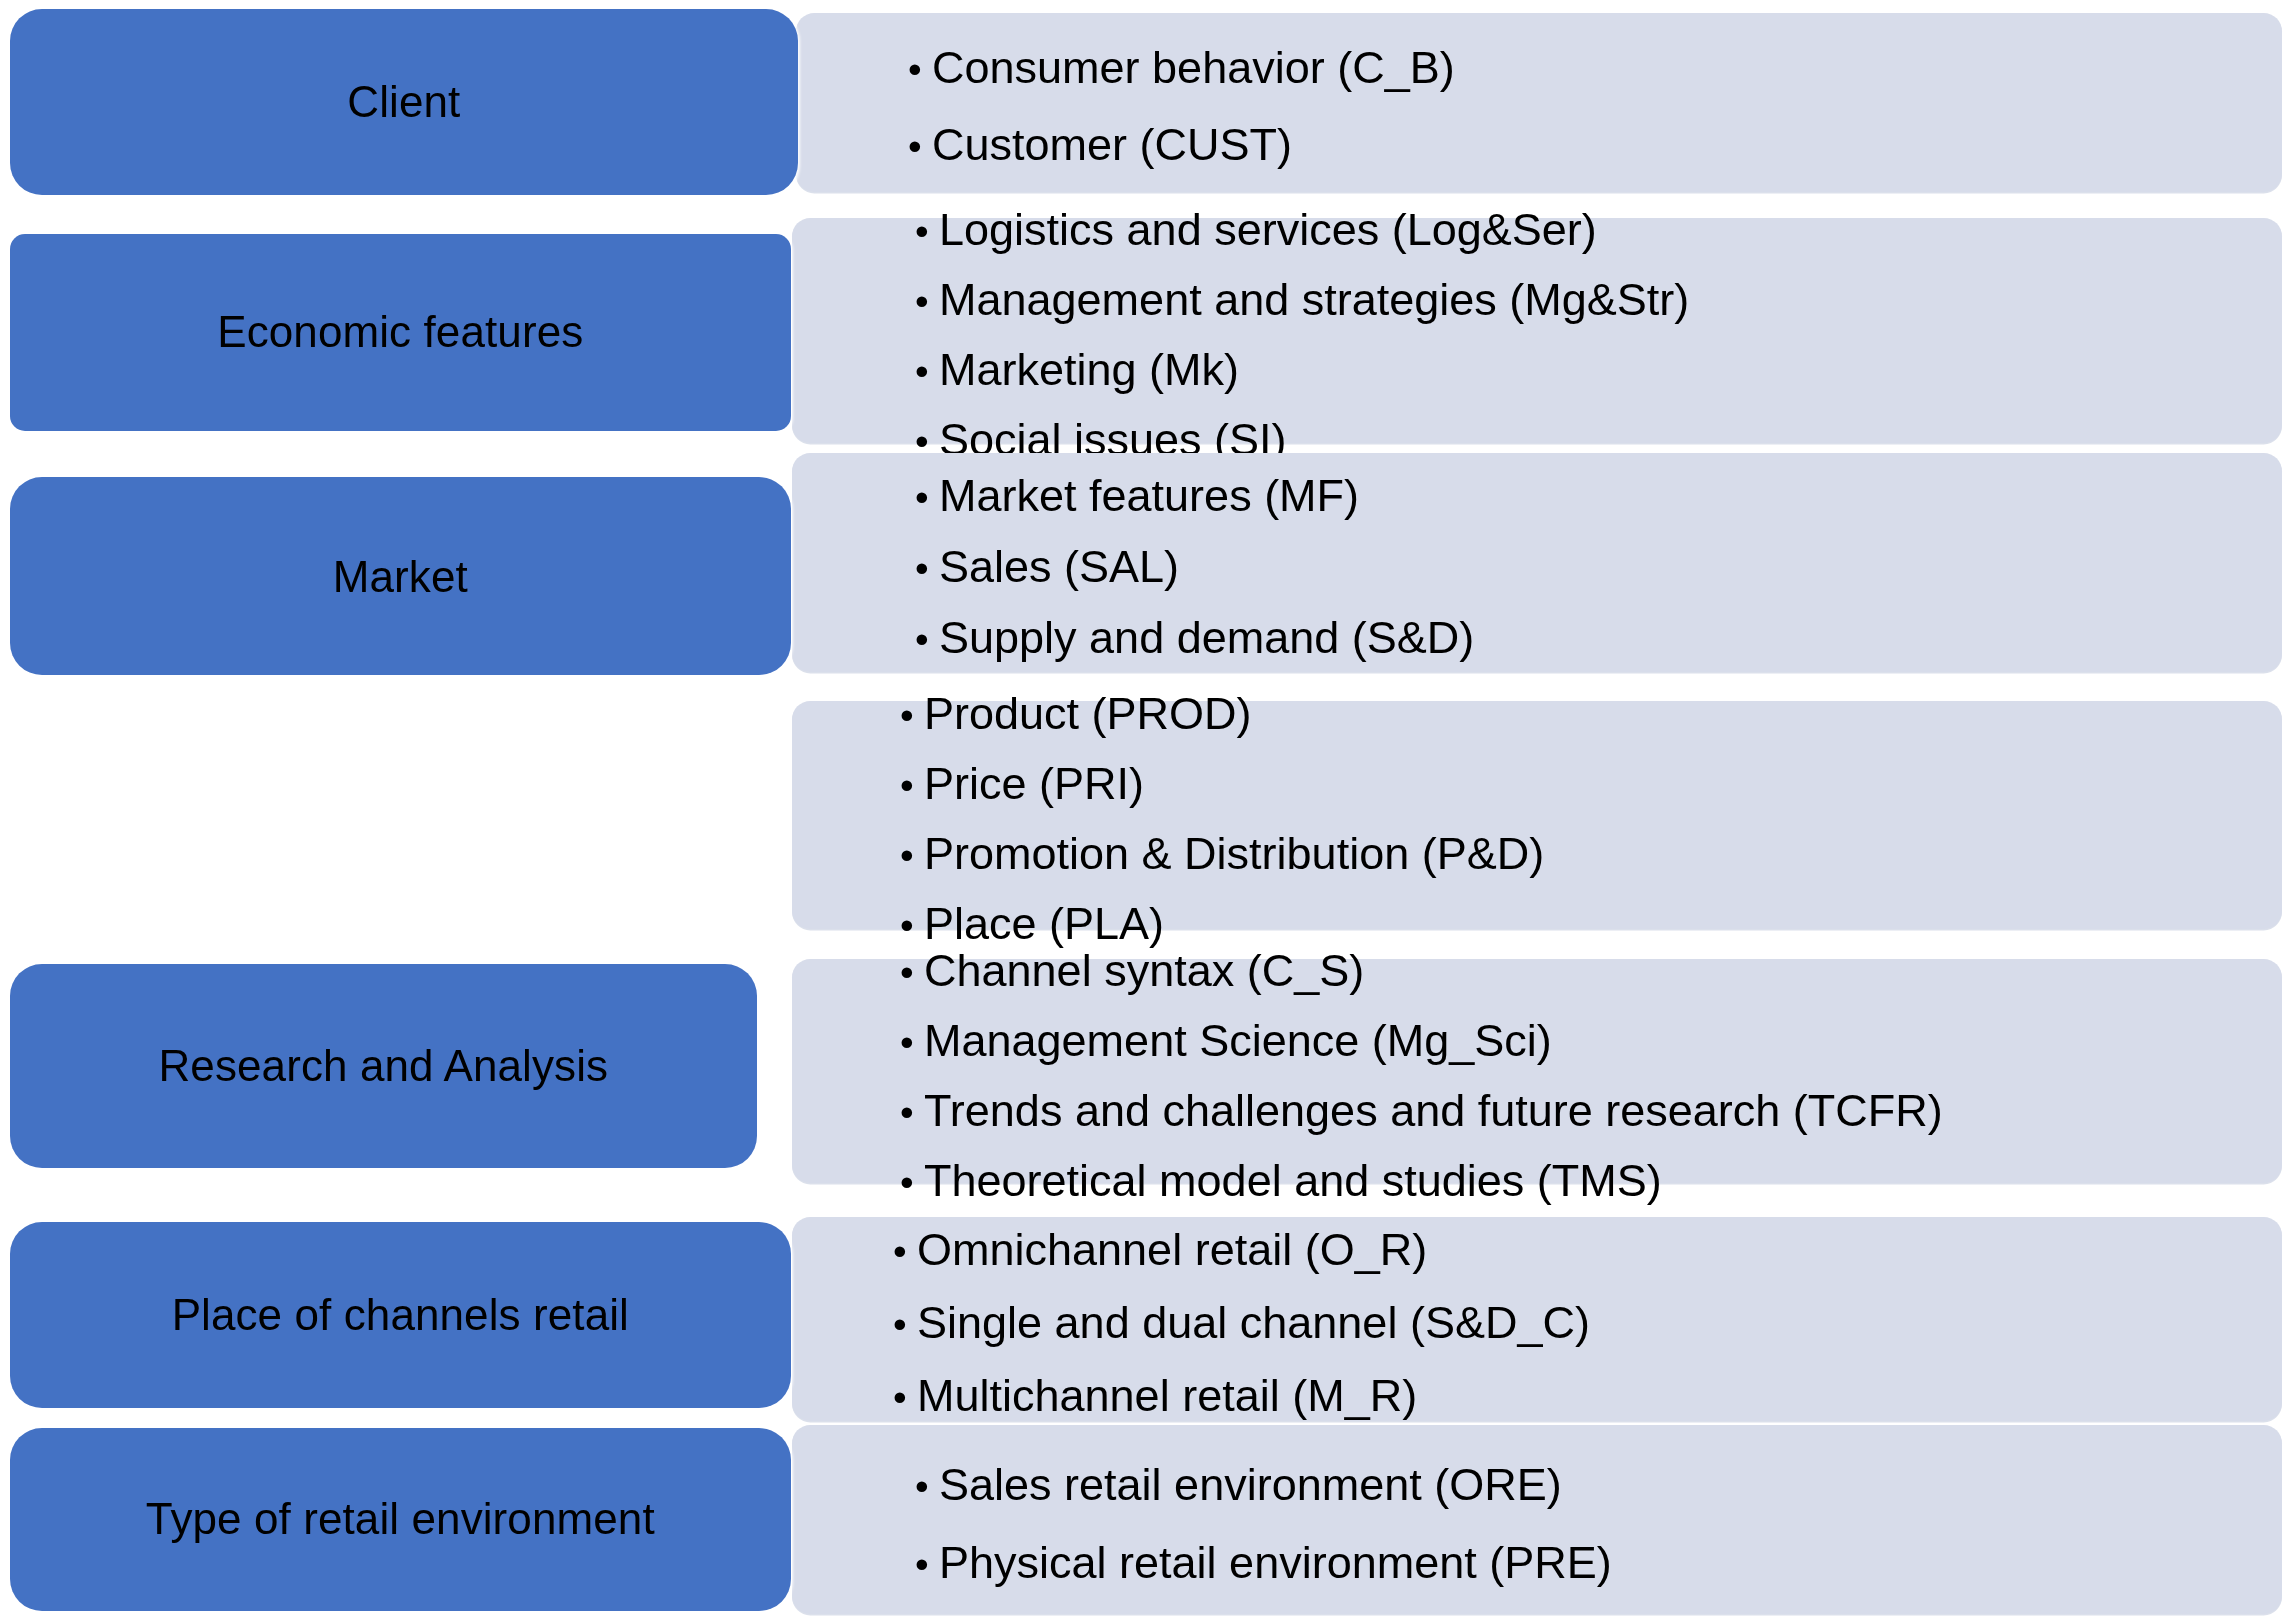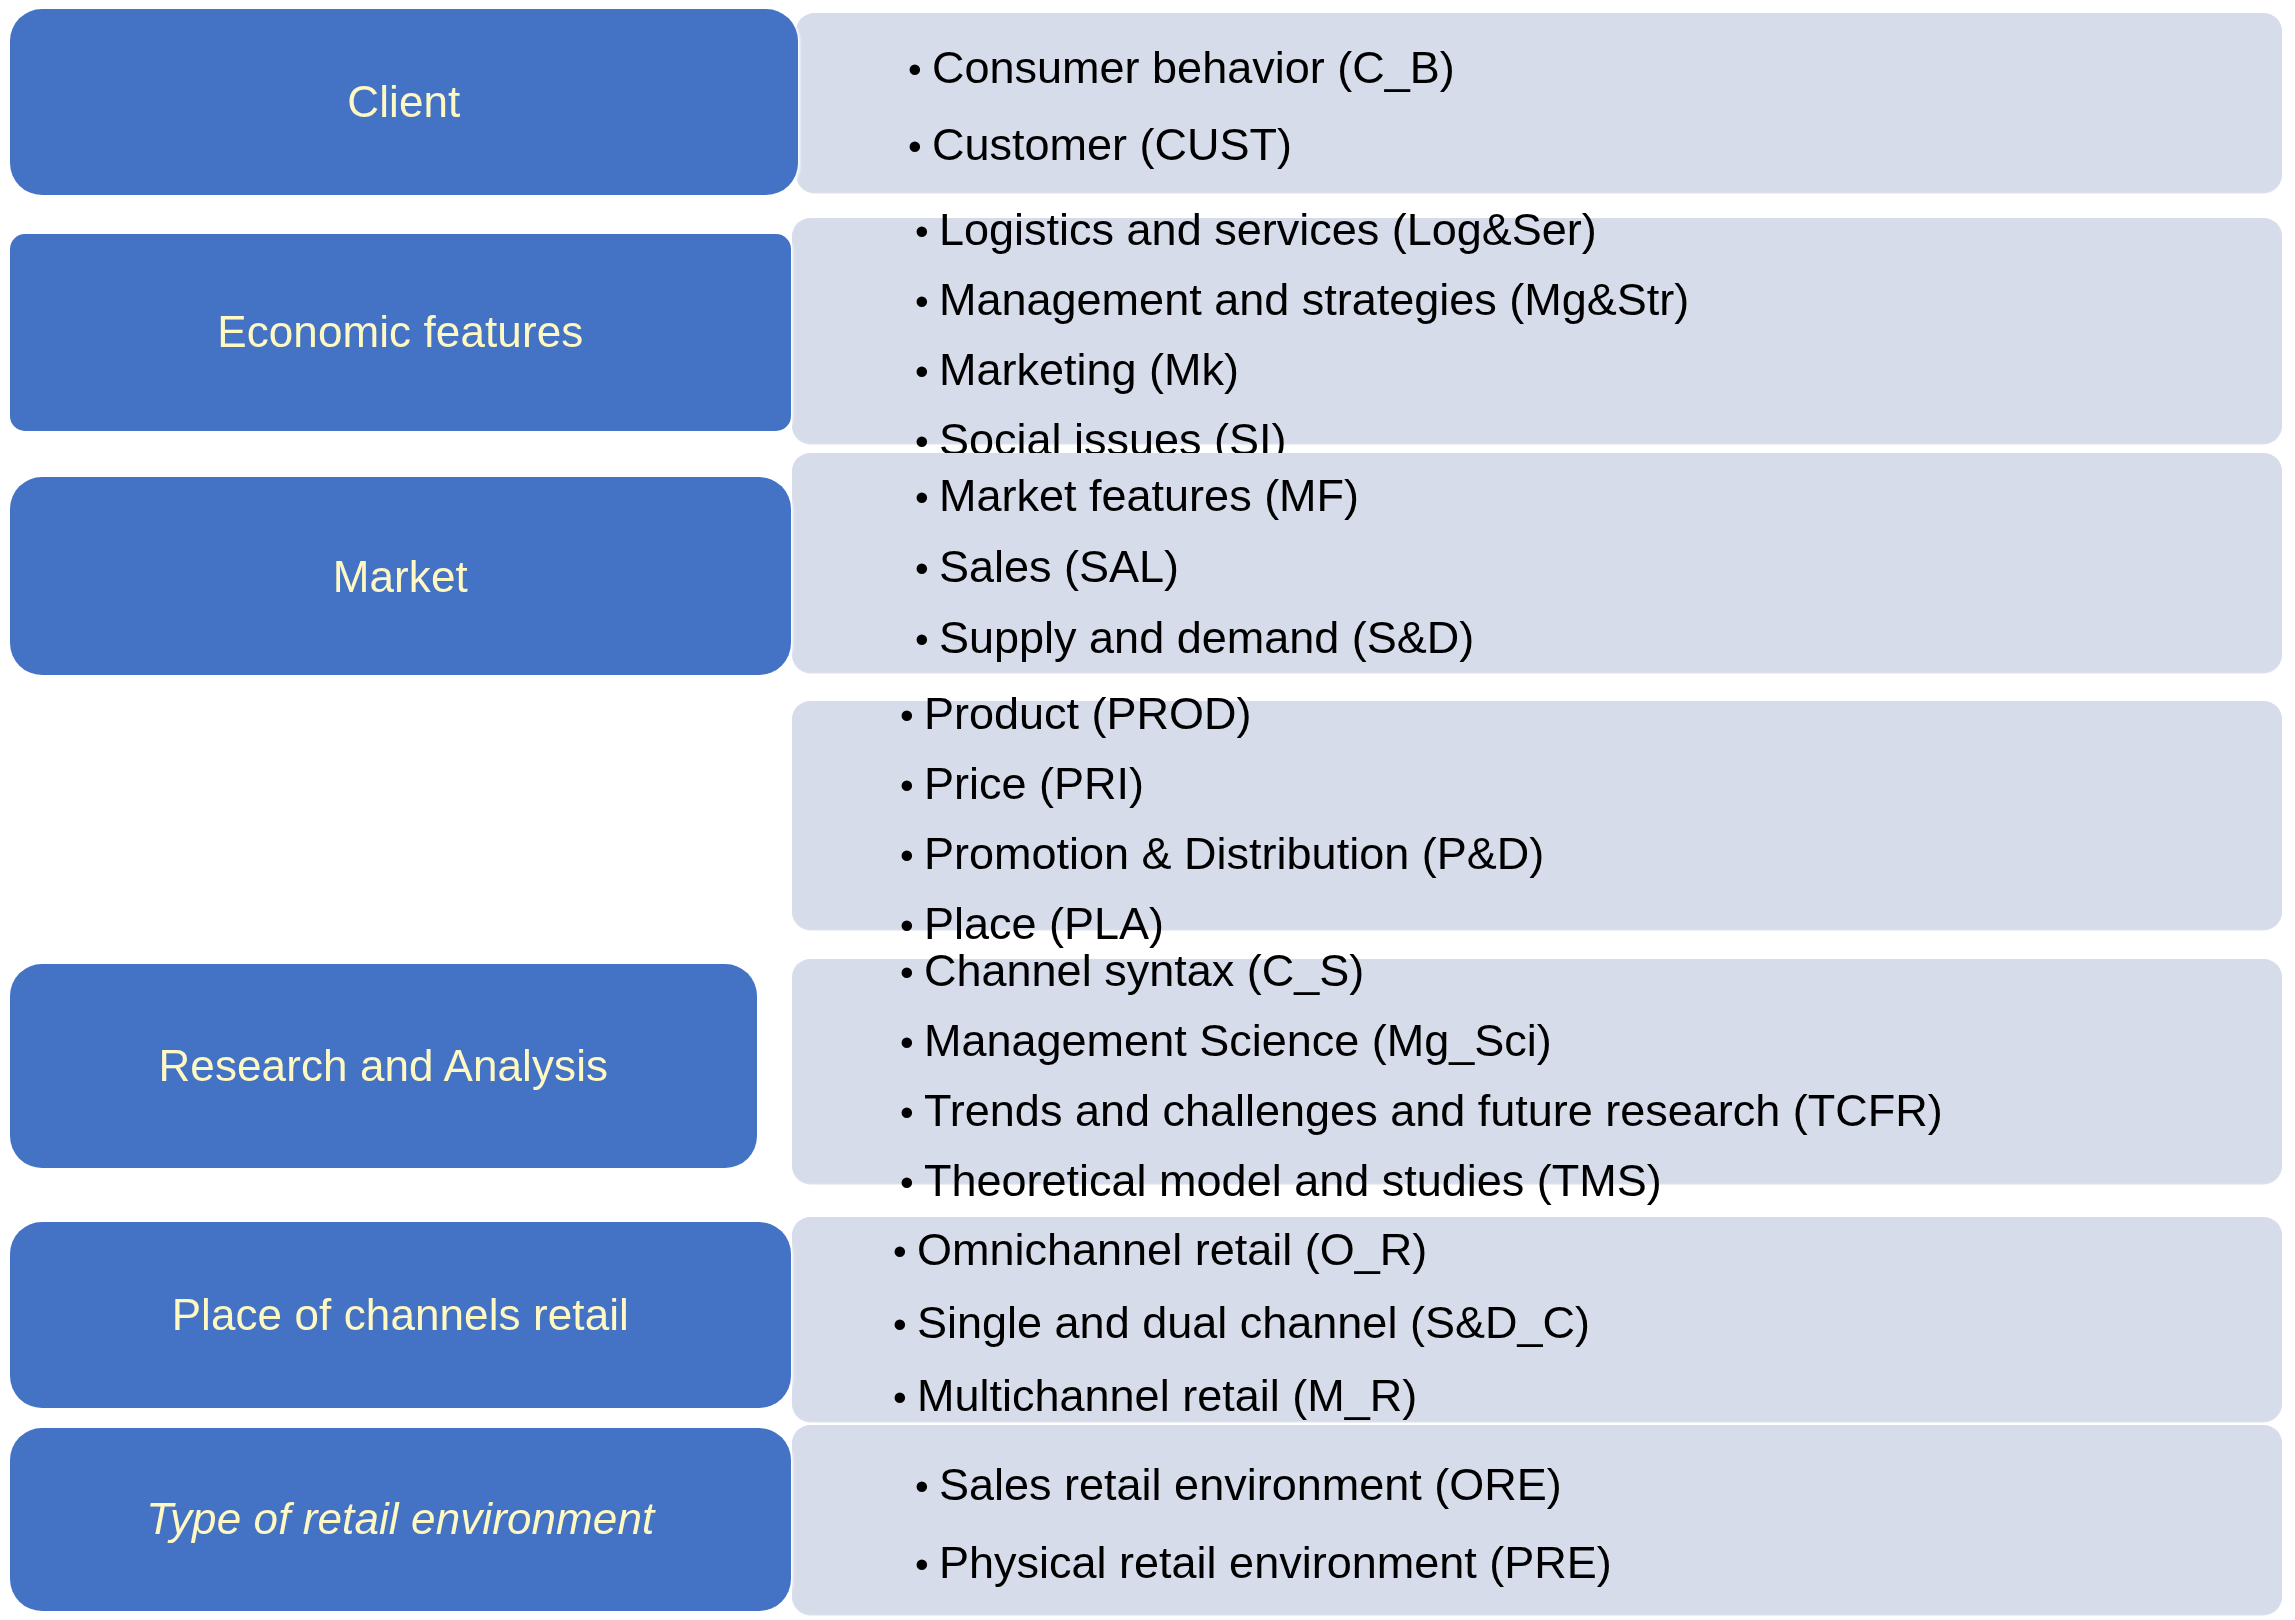--- a/index.html
+++ b/index.html
@@ -38,21 +38,21 @@
     left: 9.8px;
     background: #4472c4;
     border-radius: 32px;
     box-sizing: border-box;
     display: flex;
     align-items: center;
     justify-content: center;
     box-shadow: 1.4px 1.4px 2.8px rgba(255,255,255,0.9);
   }
   .label-text {
-    color: #fef9c3;
+    color: #000000;
     font-size: 44px;
     font-weight: 400;
     letter-spacing: 0.1px;
     text-align: center;
     line-height: 1.12;
     white-space: nowrap;
     padding: 0 12.7px;
   }
   .bullets {
     position: absolute;
@@ -95,21 +95,21 @@
   #row-4 { top: 951px; height: 260px; }
   #row-5 { top: 1211px; height: 211px; }
   #row-6 { top: 1422px; height: 198px; }
 
   #row-0 .label-box { top: 9.1px;  height: 186px; width: 788px; }
   #row-1 .label-box { top: 22.5px;  height: 197px; width: 781px; border-radius: 15px; }
   #row-2 .label-box { top: 8.4px;  height: 198px; width: 781px; margin-top: 16px; }
   #row-3 .label-box { top: 10.6px;  height: 208px; width: 781px; }
   #row-4 .label-box { top: 12.7px;  height: 204px; width: 747px; }
   #row-5 .label-box { top: 10.6px;  height: 186px; width: 781px; }
-  #row-6 .label-box { top: 5.6px;   height: 183px; width: 781px; font-style: italic; }
+  #row-6 .label-box { top: 5.6px;   height: 183px; width: 781px; }
 
   #row-0 .panel { left: 796px; right: 12.7px; top: 12.7px;  height: 179px; }
   #row-1 .panel { left: 792px; right: 12.7px; top: 7px;  height: 225px; }
   #row-2 .panel { left: 792px; right: 12.7px; top: 0px;   height: 219px; }
   #row-3 .panel { left: 792px; right: 12.7px; top: 9.8px;  height: 228px; }
   #row-4 .panel { left: 792px; right: 12.7px; top: 8.4px;  height: 224px; }
   #row-5 .panel { left: 792px; right: 12.7px; top: 5.6px;   height: 204px; }
   #row-6 .panel { left: 792px; right: 12.7px; top: 2.8px;   height: 189px; }
 
   #row-0 .bullets { left: 908px; top: 12.7px;  height: 179px; gap: 24px; }

